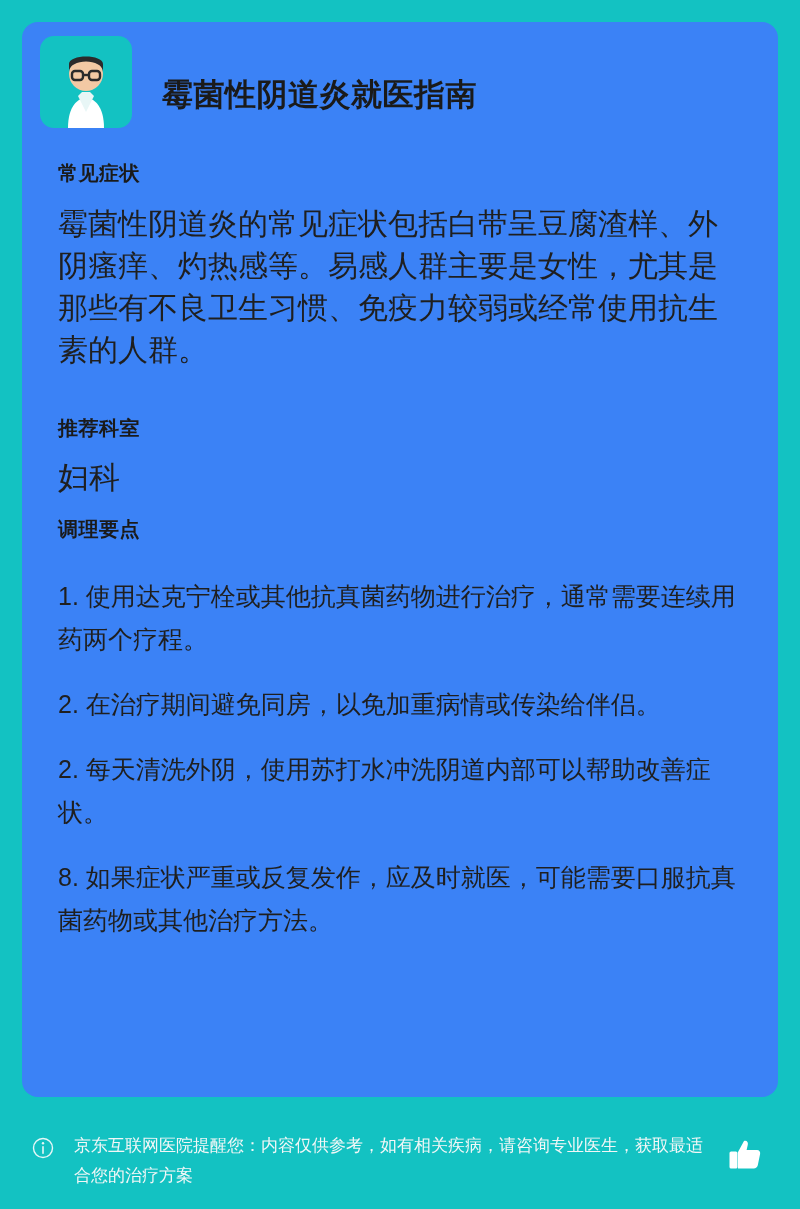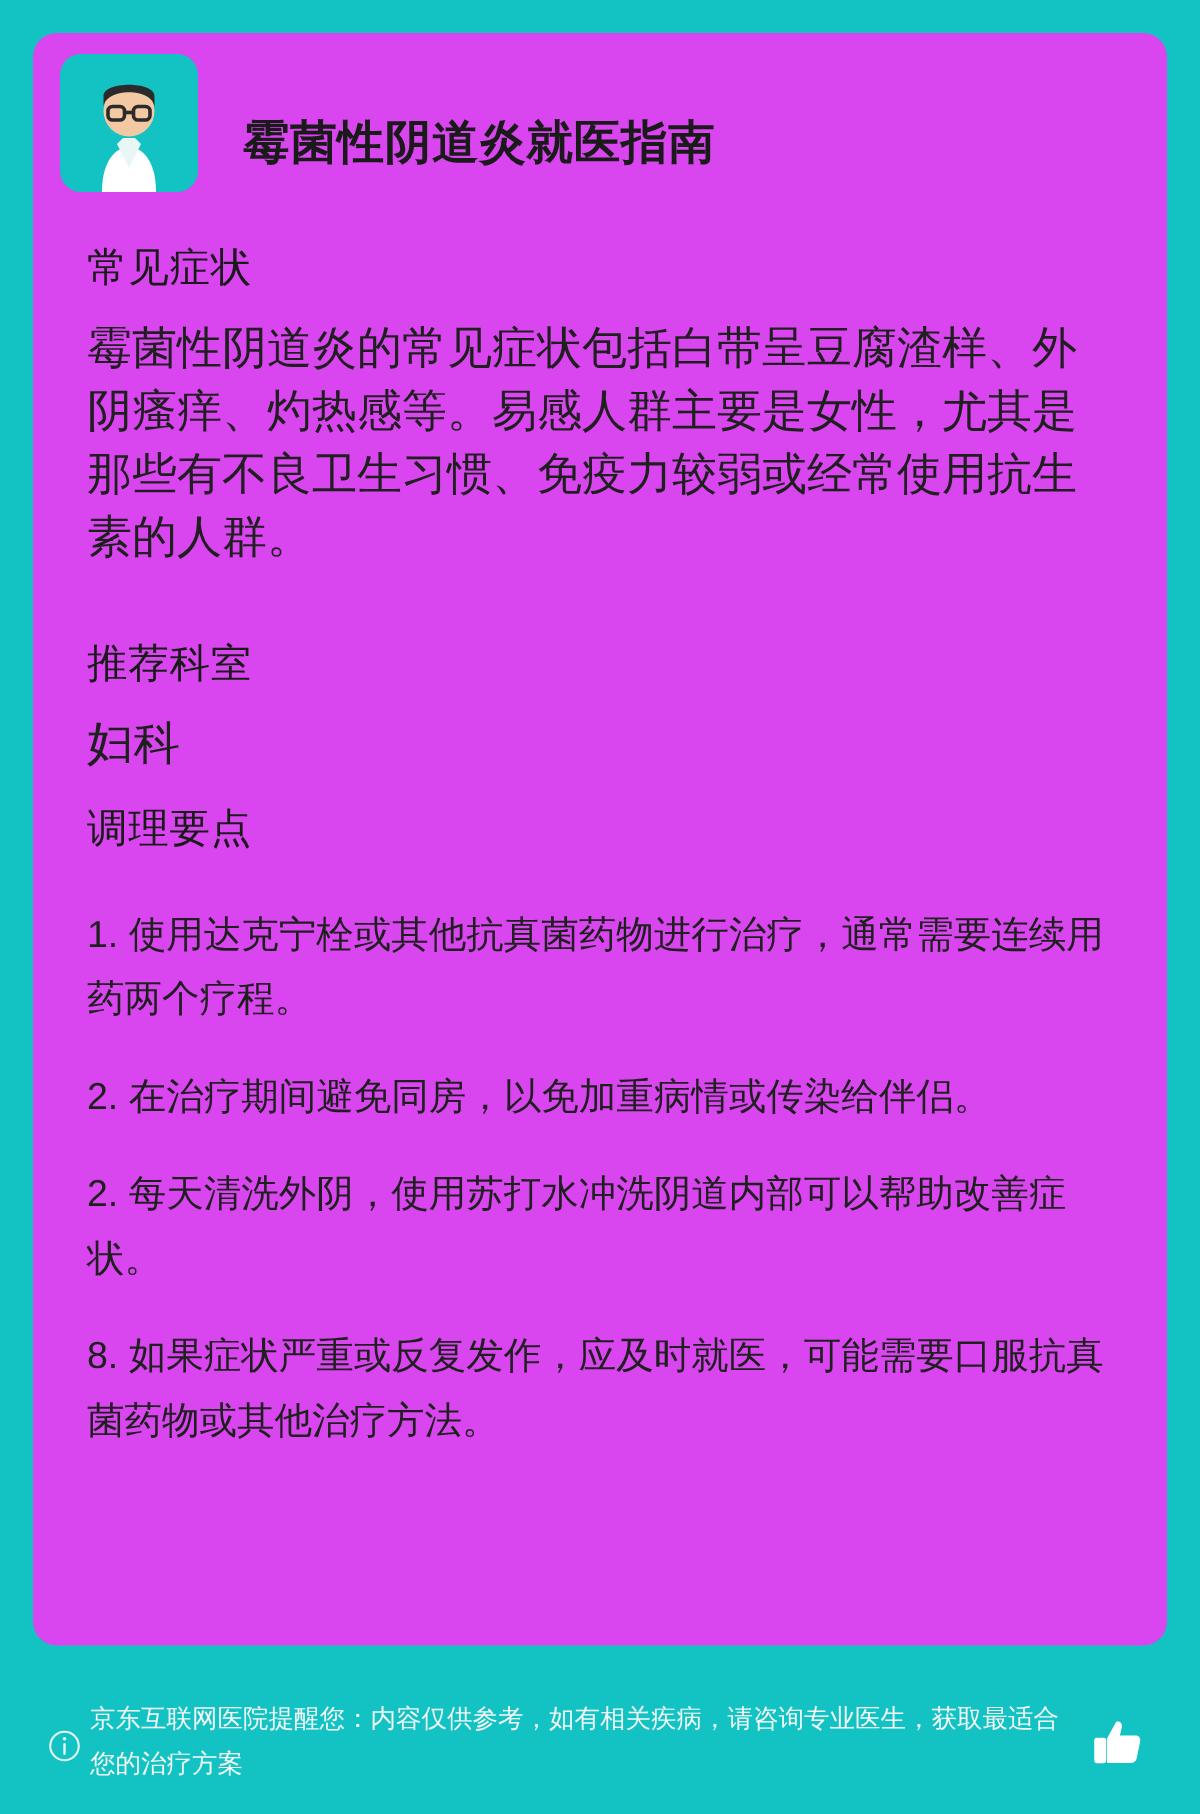--- a/index.html
+++ b/index.html
@@ -15,21 +15,21 @@
   }
   .page {
     position: relative;
     width: 800px;
     height: 1209px;
     box-sizing: border-box;
     padding: 22px 22px 0 22px;
   }
   .card {
     position: relative;
-    background: #d946ef;
+    background: #3b82f6;
     border-radius: 16px;
     width: 756px;
     min-height: 1075px;
     box-sizing: border-box;
     padding: 34px 36px 40px 36px;
   }
   .doctor-badge {
     position: absolute;
     left: 16px;
     top: 12px;
@@ -37,22 +37,22 @@
     height: 96px;
   }
   .title {
     font-size: 31px;
     font-weight: bold;
     color: #1a1a1a;
     margin: 18px 0 0 104px;
     letter-spacing: 0.5px;
   }
   h2.section {
-    font-size: 27px;
-    font-weight: normal;
+    font-size: 20px;
+    font-weight: bold;
     color: #1a1a1a;
     margin: 44px 0 16px 0;
     letter-spacing: 0.5px;
   }
   h2.section.tight {
     margin-top: 18px;
   }
   p.body {
     font-size: 30px;
     line-height: 42px;
@@ -74,22 +74,22 @@
     font-size: 25px;
     line-height: 43px;
     color: #1f1f1f;
     margin-bottom: 22px;
   }
   .footer {
     position: relative;
     margin-top: 20px;
     padding: 14px 10px 0 10px;
     display: flex;
-    align-items: center;
-    gap: 6px;
+    align-items: flex-start;
+    gap: 20px;
   }
   .footer-icon {
     flex: 0 0 auto;
     width: 22px;
     height: 22px;
     margin-top: 6px;
   }
   .footer-text {
     flex: 1 1 auto;
     font-size: 17px;

